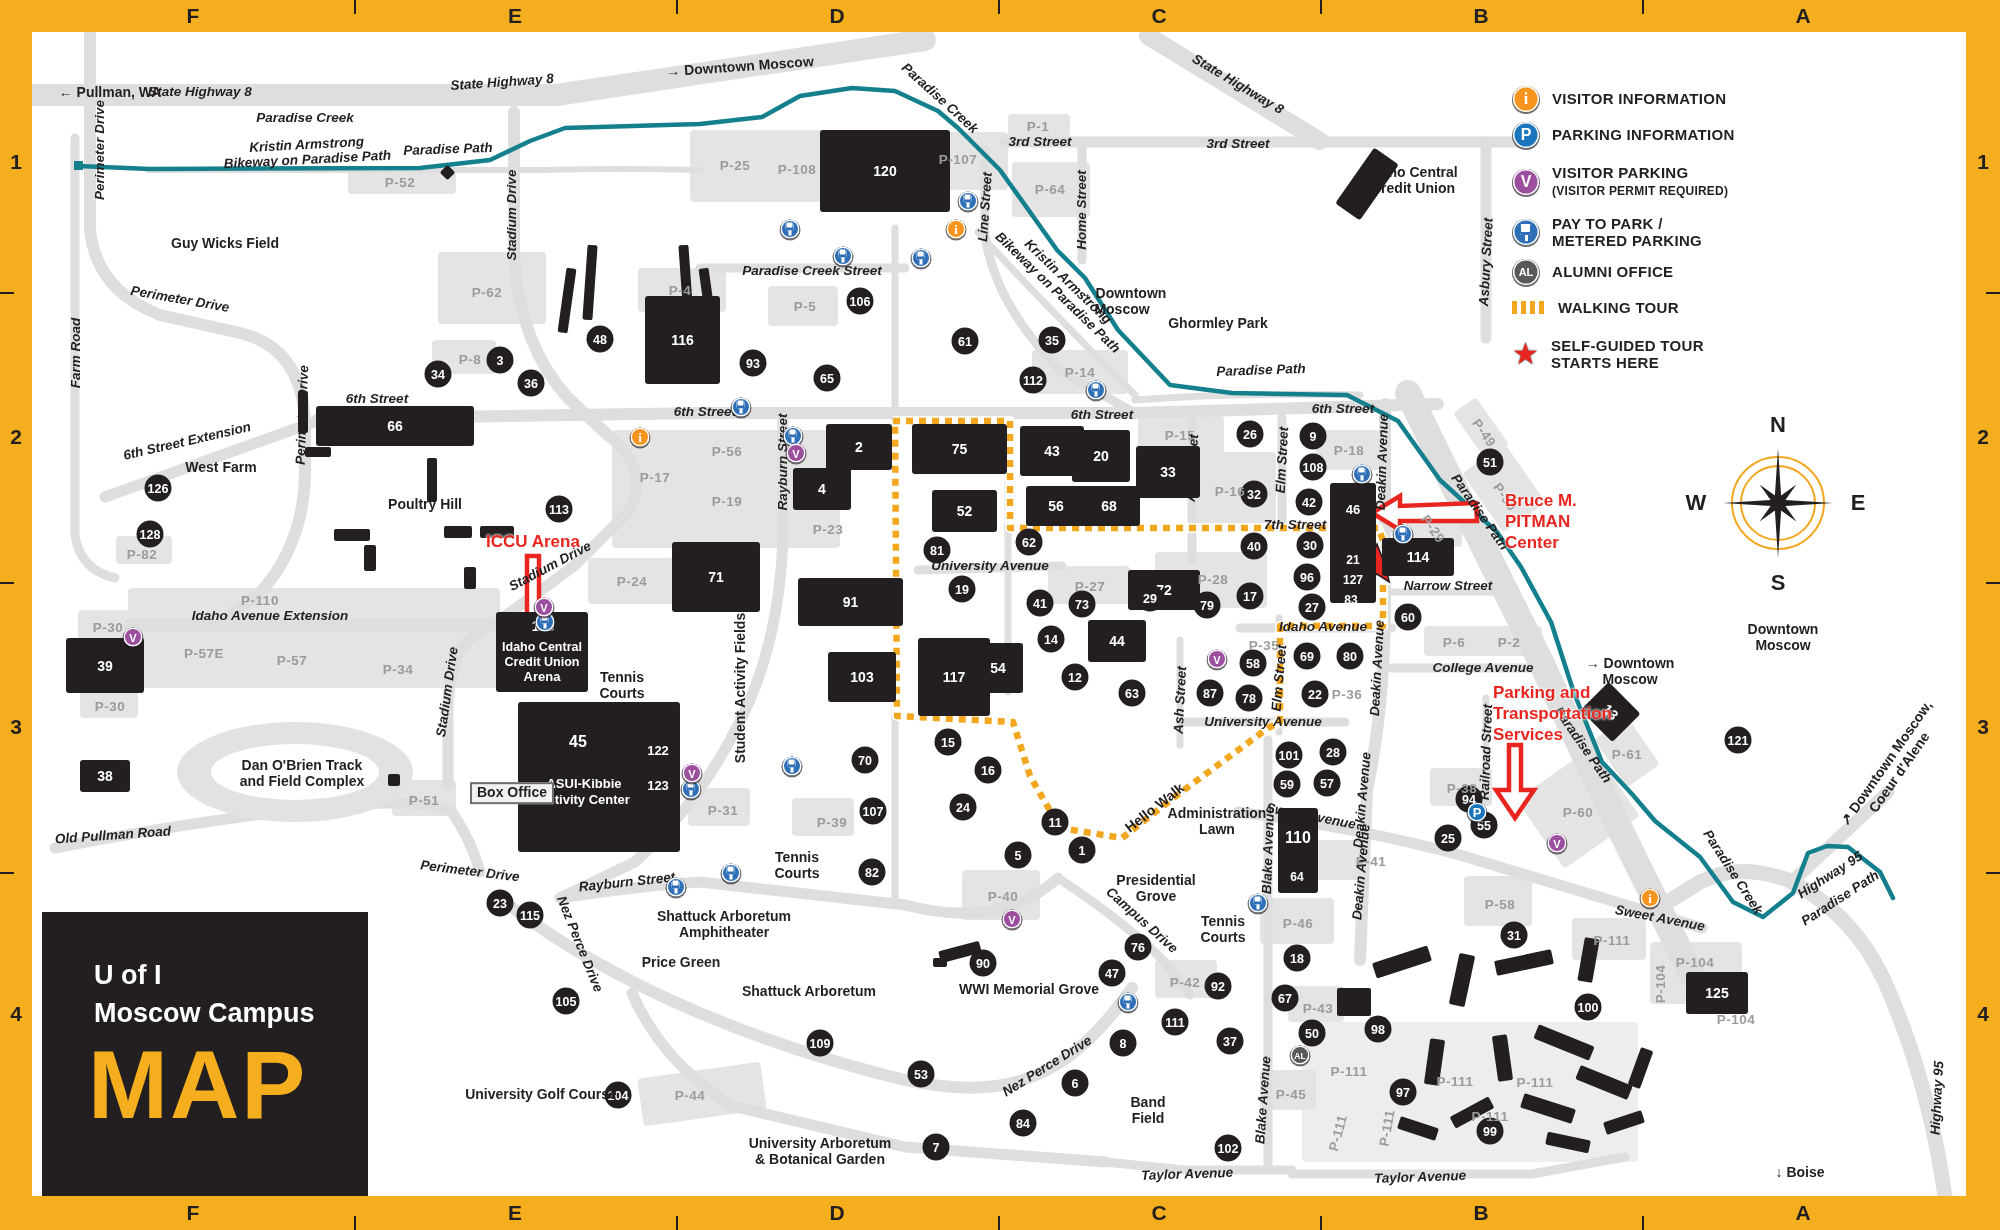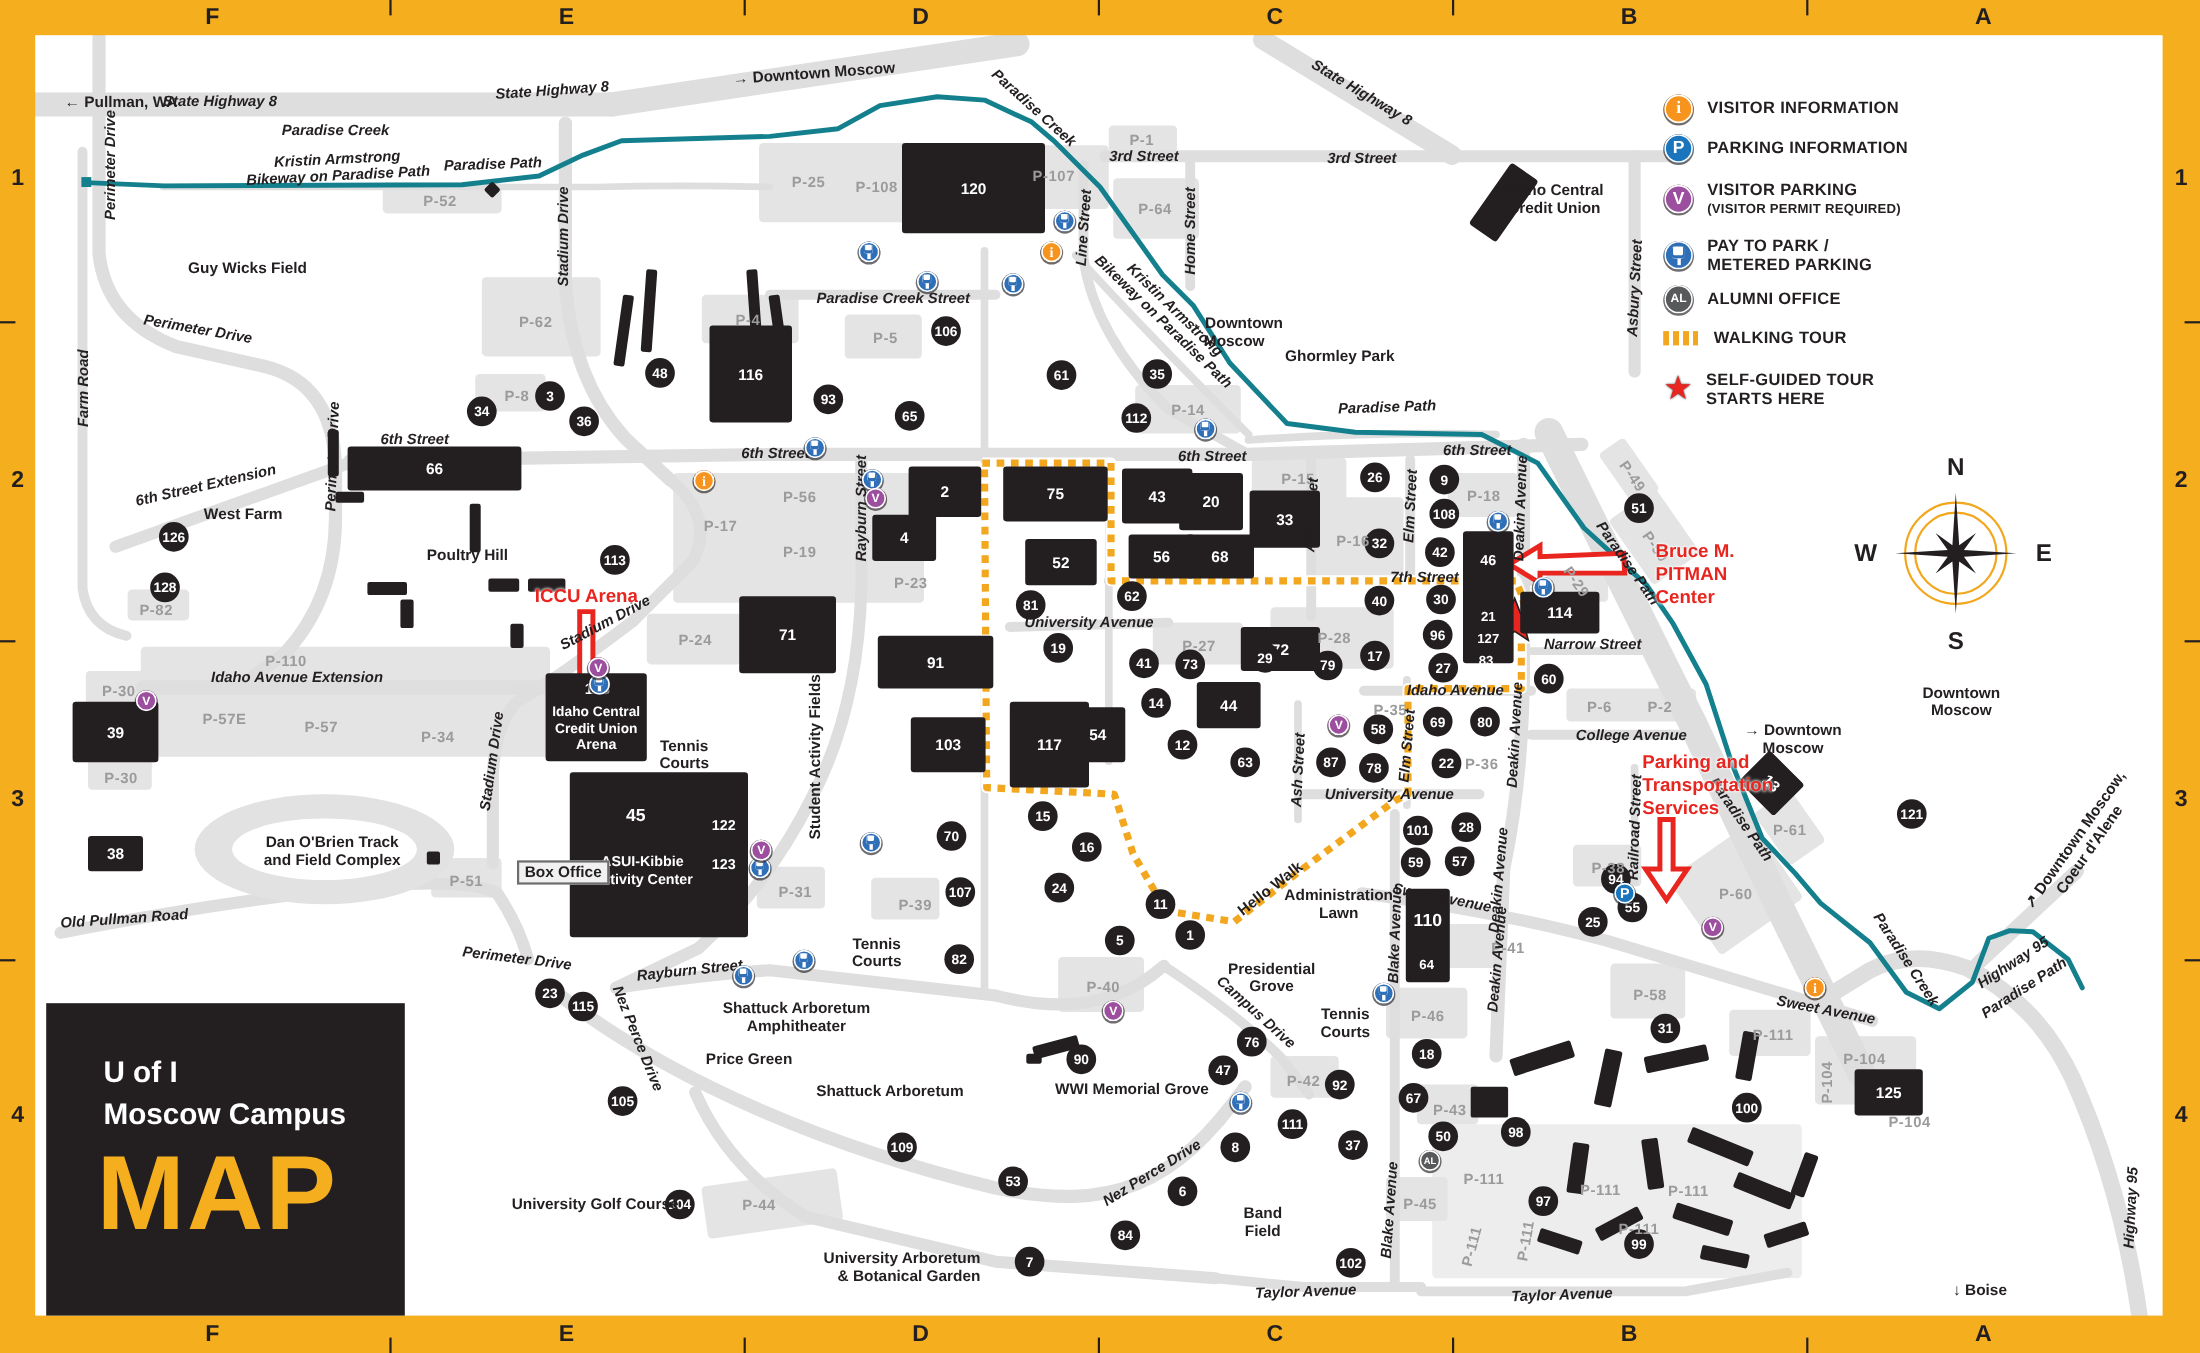--- a/index.html
+++ b/index.html
@@ -508,21 +508,21 @@
       <div class="lbl land" style="left:797px;top:866px;transform:translate(-50%,-50%) rotate(0deg);"><span>Tennis</span><br><span>Courts</span></div>
       <div class="lbl land" style="left:1223px;top:930px;transform:translate(-50%,-50%) rotate(0deg);"><span>Tennis</span><br><span>Courts</span></div>
       <div class="lbl land" style="left:1217px;top:822px;transform:translate(-50%,-50%) rotate(0deg);"><span>Administration</span><br><span>Lawn</span></div>
       <div class="lbl land" style="left:1155px;top:808px;transform:translate(-50%,-50%) rotate(-38deg);"><span>Hello Walk</span></div>
       <div class="lbl land" style="left:1156px;top:889px;transform:translate(-50%,-50%) rotate(0deg);"><span>Presidential</span><br><span>Grove</span></div>
       <div class="lbl land" style="left:1029px;top:990px;transform:translate(-50%,-50%) rotate(0deg);"><span>WWI Memorial Grove</span></div>
       <div class="lbl land" style="left:681px;top:963px;transform:translate(-50%,-50%) rotate(0deg);"><span>Price Green</span></div>
       <div class="lbl land" style="left:724px;top:925px;transform:translate(-50%,-50%) rotate(0deg);"><span>Shattuck Arboretum</span><br><span>Amphitheater</span></div>
       <div class="lbl land" style="left:809px;top:992px;transform:translate(-50%,-50%) rotate(0deg);"><span>Shattuck Arboretum</span></div>
       <div class="lbl land" style="left:541px;top:1095px;transform:translate(-50%,-50%) rotate(0deg);"><span>University Golf Course</span></div>
-      <div class="lbl land" style="left:820px;top:1152px;transform:translate(-50%,-50%) rotate(0deg);text-align:right;"><span>University Arboretum</span><br><span>&amp; Botanical Garden</span></div>
+      <div class="lbl land" style="left:820px;top:1152px;transform:translate(-50%,-50%) rotate(0deg);"><span>University Arboretum</span><br><span>&amp; Botanical Garden</span></div>
       <div class="lbl land" style="left:1148px;top:1111px;transform:translate(-50%,-50%) rotate(0deg);"><span>Band</span><br><span>Field</span></div>
       <div class="lbl land" style="left:302px;top:774px;transform:translate(-50%,-50%) rotate(0deg);"><span>Dan O'Brien Track</span><br><span>and Field Complex</span></div>
       <div class="lbl land boxed" style="left:478px;top:793px;transform:translate(-50%,-50%) rotate(0deg);margin-left:34px;"><span>Box Office</span></div>
       <div class="lbl land" style="left:1800px;top:1173px;transform:translate(-50%,-50%) rotate(0deg);"><span>↓ Boise</span></div>
       <div class="ico ic-info" style="left:956px;top:229px">i</div>
       <div class="ico ic-info" style="left:640px;top:437px">i</div>
       <div class="ico ic-info" style="left:1650px;top:898px">i</div>
       <div class="ico ic-meter" style="left:790px;top:229px"></div>
       <div class="ico ic-meter" style="left:843px;top:256px"></div>
       <div class="ico ic-meter" style="left:921px;top:258px"></div>

